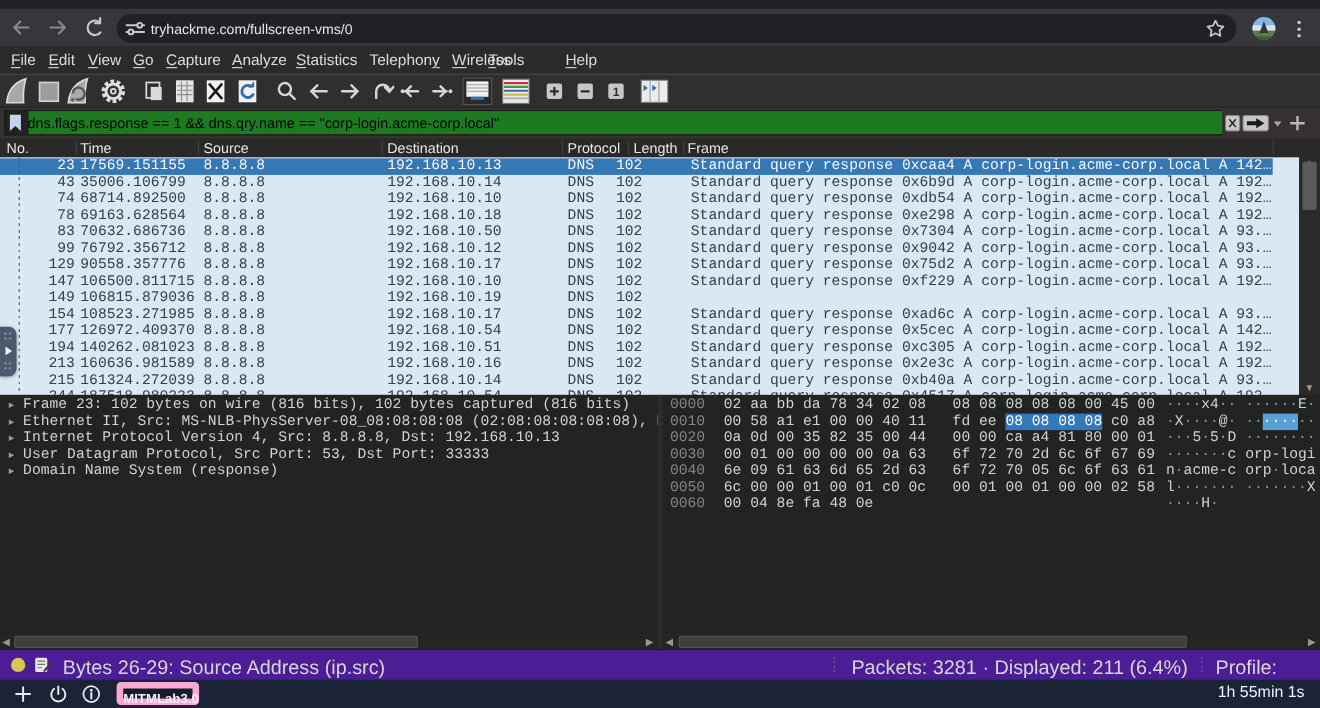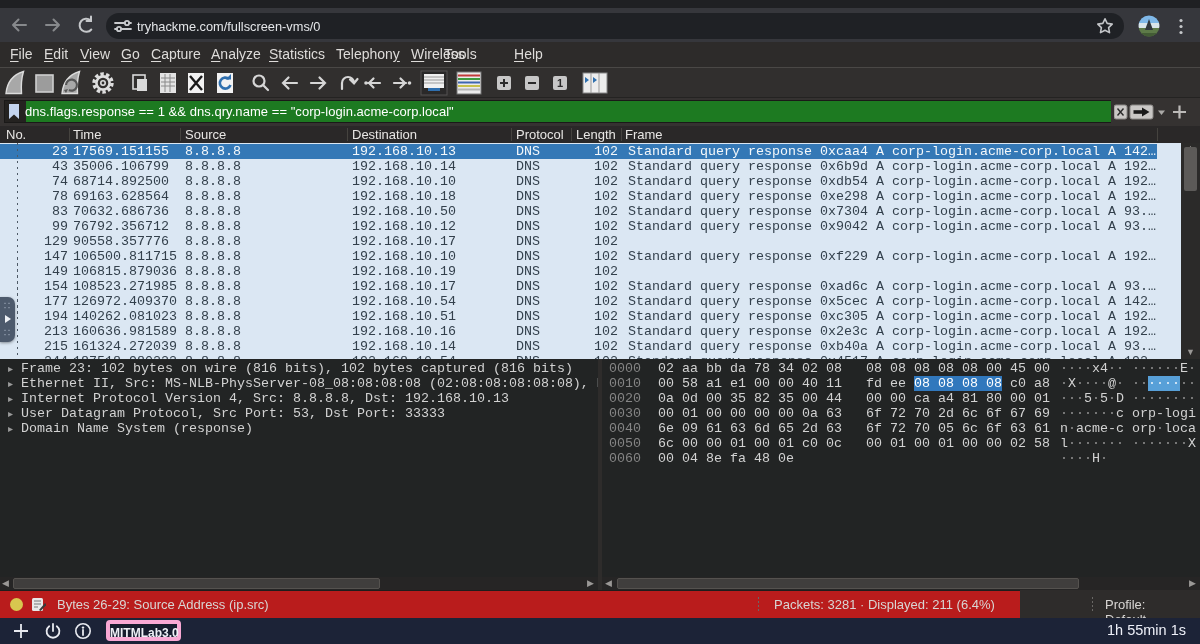--- a/index.html
+++ b/index.html
@@ -10,34 +10,34 @@
 #pill{position:absolute;left:106px;top:13px;width:1018px;height:26px;border-radius:13px;background:#1f2125}
 #url{position:absolute;left:137px;top:19px;font-size:12.8px;color:#e4e6e9}
 
 #menubar{position:absolute;left:0;top:42px;width:1200px;height:25px;background:#2d2b2a}
 .mi{position:absolute;top:4px;font-size:14px;color:#dedcda}
 .mi u{text-decoration:underline;text-underline-offset:2px}
 #toolbar{position:absolute;left:0;top:67px;width:1200px;height:31px;background:#312f2e;border-top:1px solid #4a4846;border-bottom:1px solid #242322}
 #filterrow{position:absolute;left:0;top:98px;width:1200px;height:28px;background:#353231}
 #ffield{position:absolute;left:4px;top:2px;width:1107px;height:23px;background:#242220;border:1px solid #1a1918}
 #fgreen{position:absolute;left:21px;top:0px;width:1085px;height:21px;background:#1d7a21}
-#ftext{position:absolute;left:-1px;top:3px;font-size:13px;color:#ffffff;white-space:pre;letter-spacing:.05px}
+#ftext{position:absolute;left:-1px;top:3px;font-size:13px;color:#000000;white-space:pre;letter-spacing:.05px}
 
 #phead{position:absolute;left:0;top:126px;width:1200px;height:17px;background:#2a2828;font-size:13px;color:#e8e6e4}
 #phead span{position:absolute;top:1px}
 #phead .sep{position:absolute;top:2px;width:1px;height:13px;background:#45433f}
 #plist{position:absolute;left:0;top:143px;width:1181px;height:216px;background:#dbe7f3;overflow:hidden}
 .prow{position:absolute;left:0;width:1181px;height:15px;font-family:"Liberation Mono",monospace;
   font-size:13.34px;line-height:15px;color:#33404c;white-space:pre}
 .prow span{position:absolute;top:0}
 .prow.sel{color:#f4f8fb}
 .selbg{position:absolute;left:0;top:1px;width:1157px;height:15px;background:#3478b6}
 .c-no{left:0;width:68px;text-align:right}
 .c-time{left:73px}.c-src{left:185px}.c-dst{left:352px}.c-pro{left:516px}
-.c-len{left:560px;width:58px;text-align:right}.c-info{left:628px}
+.c-len{left:560px;width:58px;text-align:left}.c-info{left:628px}
 #dash{position:absolute;left:17px;top:143px;width:1px;height:216px;
   background:repeating-linear-gradient(to bottom,#4e5a66 0 2.5px,transparent 2.5px 6px)}
 
 #vsb{position:absolute;left:1181px;top:143px;width:19px;height:216px;background:#2b2a29}
 #vsb .thumb{position:absolute;left:3px;top:4px;width:13px;height:44px;background:#5c5a58;border-radius:2px}
 .sbarrow{position:absolute;font-size:9px;color:#9a9896}
 
 #panes{position:absolute;left:0;top:359px;width:1200px;height:218px;background:#222424}
 #psplit{position:absolute;left:598px;top:359px;width:4px;height:218px;background:#2e2c2b}
 .dline{position:absolute;left:21px;height:15px;font-family:"Liberation Mono",monospace;
@@ -49,27 +49,27 @@
 .g1{position:absolute;left:658px}.g2{position:absolute;left:866px}
 .a1{position:absolute;left:1060px}.a2{position:absolute;left:1132px}
 .dim{color:#8f8f8f}
 .hlh{background:#3178bd;color:#fff}
 .hla{background:#58a0d8;color:#fff}
 .hla .dim{color:#eaf2fa}
 
 .hsb{position:absolute;top:577px;height:13px;background:#262525}
 .hsb .ht{position:absolute;top:1px;height:11px;background:#403e3d;border:1px solid #55524f;border-radius:2px}
 
-#sbar{position:absolute;left:0;top:590px;width:1020px;height:28px;background:#b91c1c;border-top:1px solid #1e1d1c;
-  font-size:13px;color:#d8d6d4}
+#sbar{position:absolute;left:0;top:590px;width:1200px;height:28px;background:#4c1d95;border-top:1px solid #1e1d1c;
+  font-size:18px;color:#d8d6d4}
 #sbar .dotsep{position:absolute;top:6px;width:1px;height:16px;
   background:repeating-linear-gradient(to bottom,#6a6866 0 2px,transparent 2px 4px)}
 
 #tbar{position:absolute;left:0;top:618px;width:1200px;height:26px;background:#1c2337}
-#mitm{position:absolute;left:106px;top:2px;width:75px;height:21px;border:4px solid #f9a8d4;border-radius:4px;
+#mitm{position:absolute;left:106px;top:2px;width:75px;height:21px;border:6px solid #f9a8d4;border-radius:4px;
   color:#eef0f6;font-size:12px;font-weight:bold;text-align:center;line-height:18px;background:#161c2e}
 #ttime{position:absolute;right:14px;top:4px;font-size:14.5px;color:#eef0f8}
 
 #thm{position:absolute;left:0px;top:297px;width:15px;height:45px;background:#4d5a6c;
   border-radius:0 7px 7px 0;box-shadow:0 1px 3px rgba(0,0,0,.4)}
 #thm .tritoggle{position:absolute;left:5px;top:18px;width:0;height:0;
   border-left:6px solid #eef1f5;border-top:4.5px solid transparent;border-bottom:4.5px solid transparent}
 #thm .dots{position:absolute;left:3px;width:8px;height:9px;
   background-image:radial-gradient(circle,#8b97a8 .8px,transparent 1px);background-size:4px 4.5px}
 </style></head><body>
@@ -233,21 +233,21 @@
  <div class="sep" style="left:1157px"></div>
 </div>
 <div id="plist">
     <div class="selbg"></div>
 <div class="prow sel" style="top:1px"><span class="c-no">23</span><span class="c-time">17569.151155</span><span class="c-src">8.8.8.8</span><span class="c-dst">192.168.10.13</span><span class="c-pro">DNS</span><span class="c-len">102</span><span class="c-info">Standard query response 0xcaa4 A corp-login.acme-corp.local A 142…</span></div>
 <div class="prow" style="top:16px"><span class="c-no">43</span><span class="c-time">35006.106799</span><span class="c-src">8.8.8.8</span><span class="c-dst">192.168.10.14</span><span class="c-pro">DNS</span><span class="c-len">102</span><span class="c-info">Standard query response 0x6b9d A corp-login.acme-corp.local A 192…</span></div>
 <div class="prow" style="top:31px"><span class="c-no">74</span><span class="c-time">68714.892500</span><span class="c-src">8.8.8.8</span><span class="c-dst">192.168.10.10</span><span class="c-pro">DNS</span><span class="c-len">102</span><span class="c-info">Standard query response 0xdb54 A corp-login.acme-corp.local A 192…</span></div>
 <div class="prow" style="top:46px"><span class="c-no">78</span><span class="c-time">69163.628564</span><span class="c-src">8.8.8.8</span><span class="c-dst">192.168.10.18</span><span class="c-pro">DNS</span><span class="c-len">102</span><span class="c-info">Standard query response 0xe298 A corp-login.acme-corp.local A 192…</span></div>
 <div class="prow" style="top:61px"><span class="c-no">83</span><span class="c-time">70632.686736</span><span class="c-src">8.8.8.8</span><span class="c-dst">192.168.10.50</span><span class="c-pro">DNS</span><span class="c-len">102</span><span class="c-info">Standard query response 0x7304 A corp-login.acme-corp.local A 93.…</span></div>
 <div class="prow" style="top:76px"><span class="c-no">99</span><span class="c-time">76792.356712</span><span class="c-src">8.8.8.8</span><span class="c-dst">192.168.10.12</span><span class="c-pro">DNS</span><span class="c-len">102</span><span class="c-info">Standard query response 0x9042 A corp-login.acme-corp.local A 93.…</span></div>
-<div class="prow" style="top:91px"><span class="c-no">129</span><span class="c-time">90558.357776</span><span class="c-src">8.8.8.8</span><span class="c-dst">192.168.10.17</span><span class="c-pro">DNS</span><span class="c-len">102</span></div>
+<div class="prow" style="top:91px"><span class="c-no">129</span><span class="c-time">90558.357776</span><span class="c-src">8.8.8.8</span><span class="c-dst">192.168.10.17</span><span class="c-pro">DNS</span><span class="c-len">102</span><span class="c-info">Standard query response 0x75d2 A corp-login.acme-corp.local A 93.…</span></div>
 <div class="prow" style="top:106px"><span class="c-no">147</span><span class="c-time">106500.811715</span><span class="c-src">8.8.8.8</span><span class="c-dst">192.168.10.10</span><span class="c-pro">DNS</span><span class="c-len">102</span><span class="c-info">Standard query response 0xf229 A corp-login.acme-corp.local A 192…</span></div>
 <div class="prow" style="top:121px"><span class="c-no">149</span><span class="c-time">106815.879036</span><span class="c-src">8.8.8.8</span><span class="c-dst">192.168.10.19</span><span class="c-pro">DNS</span><span class="c-len">102</span></div>
 <div class="prow" style="top:136px"><span class="c-no">154</span><span class="c-time">108523.271985</span><span class="c-src">8.8.8.8</span><span class="c-dst">192.168.10.17</span><span class="c-pro">DNS</span><span class="c-len">102</span><span class="c-info">Standard query response 0xad6c A corp-login.acme-corp.local A 93.…</span></div>
 <div class="prow" style="top:151px"><span class="c-no">177</span><span class="c-time">126972.409370</span><span class="c-src">8.8.8.8</span><span class="c-dst">192.168.10.54</span><span class="c-pro">DNS</span><span class="c-len">102</span><span class="c-info">Standard query response 0x5cec A corp-login.acme-corp.local A 142…</span></div>
 <div class="prow" style="top:166px"><span class="c-no">194</span><span class="c-time">140262.081023</span><span class="c-src">8.8.8.8</span><span class="c-dst">192.168.10.51</span><span class="c-pro">DNS</span><span class="c-len">102</span><span class="c-info">Standard query response 0xc305 A corp-login.acme-corp.local A 192…</span></div>
 <div class="prow" style="top:181px"><span class="c-no">213</span><span class="c-time">160636.981589</span><span class="c-src">8.8.8.8</span><span class="c-dst">192.168.10.16</span><span class="c-pro">DNS</span><span class="c-len">102</span><span class="c-info">Standard query response 0x2e3c A corp-login.acme-corp.local A 192…</span></div>
 <div class="prow" style="top:196px"><span class="c-no">215</span><span class="c-time">161324.272039</span><span class="c-src">8.8.8.8</span><span class="c-dst">192.168.10.14</span><span class="c-pro">DNS</span><span class="c-len">102</span><span class="c-info">Standard query response 0xb40a A corp-login.acme-corp.local A 93.…</span></div>
 <div class="prow" style="top:211px"><span class="c-no">244</span><span class="c-time">187518.980223</span><span class="c-src">8.8.8.8</span><span class="c-dst">192.168.10.54</span><span class="c-pro">DNS</span><span class="c-len">102</span><span class="c-info">Standard query response 0x4517 A corp-login.acme-corp.local A 192…</span></div>
 </div>
 <div id="dash"></div>

